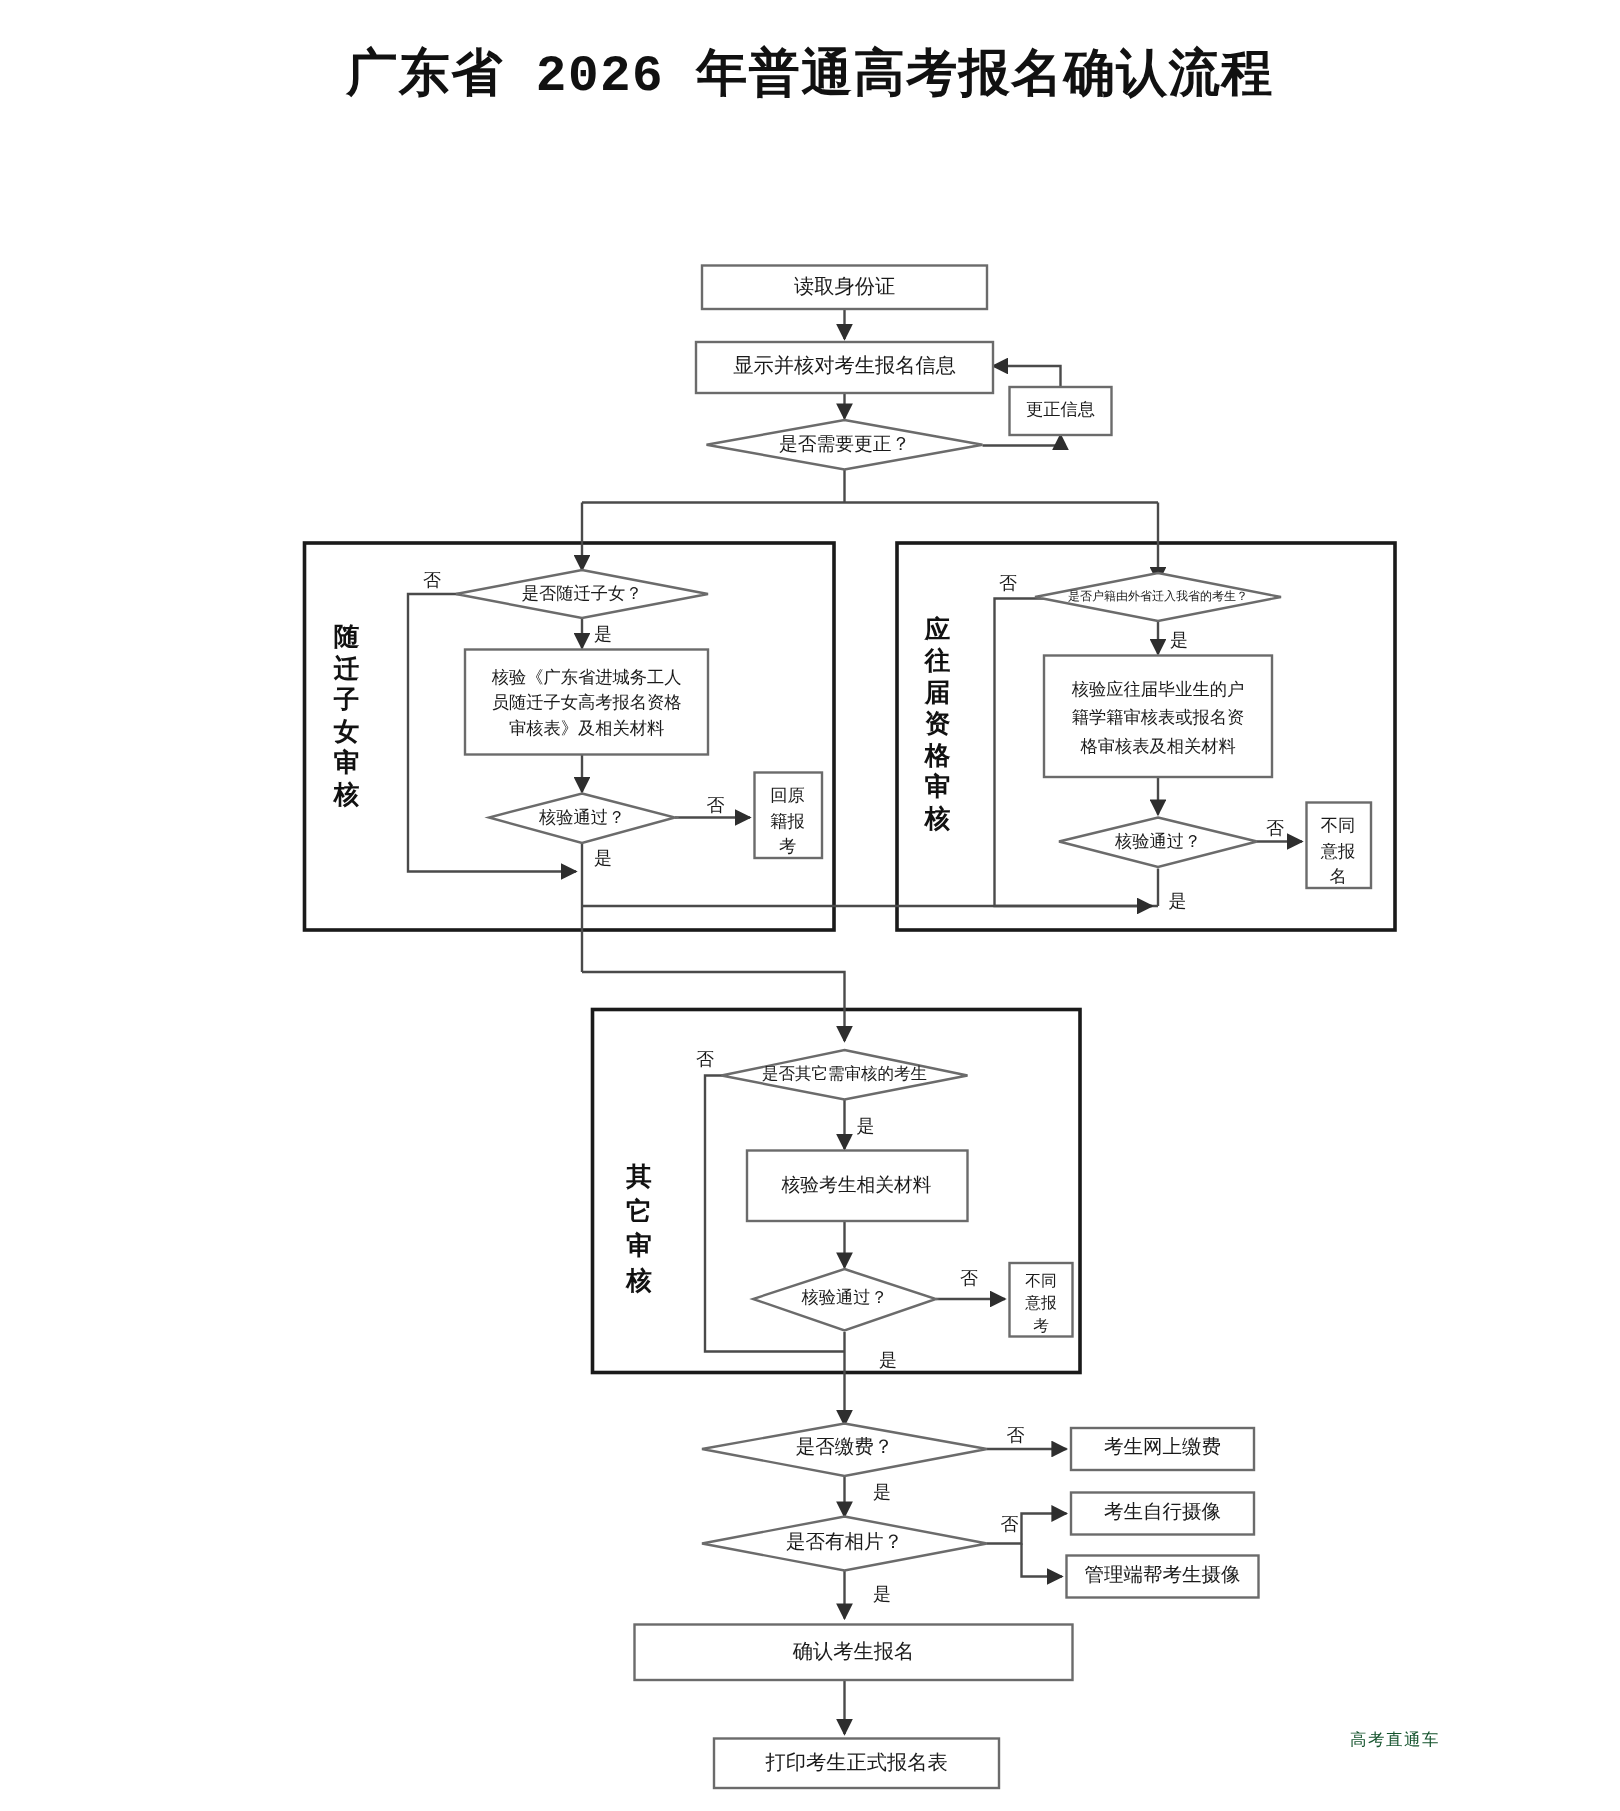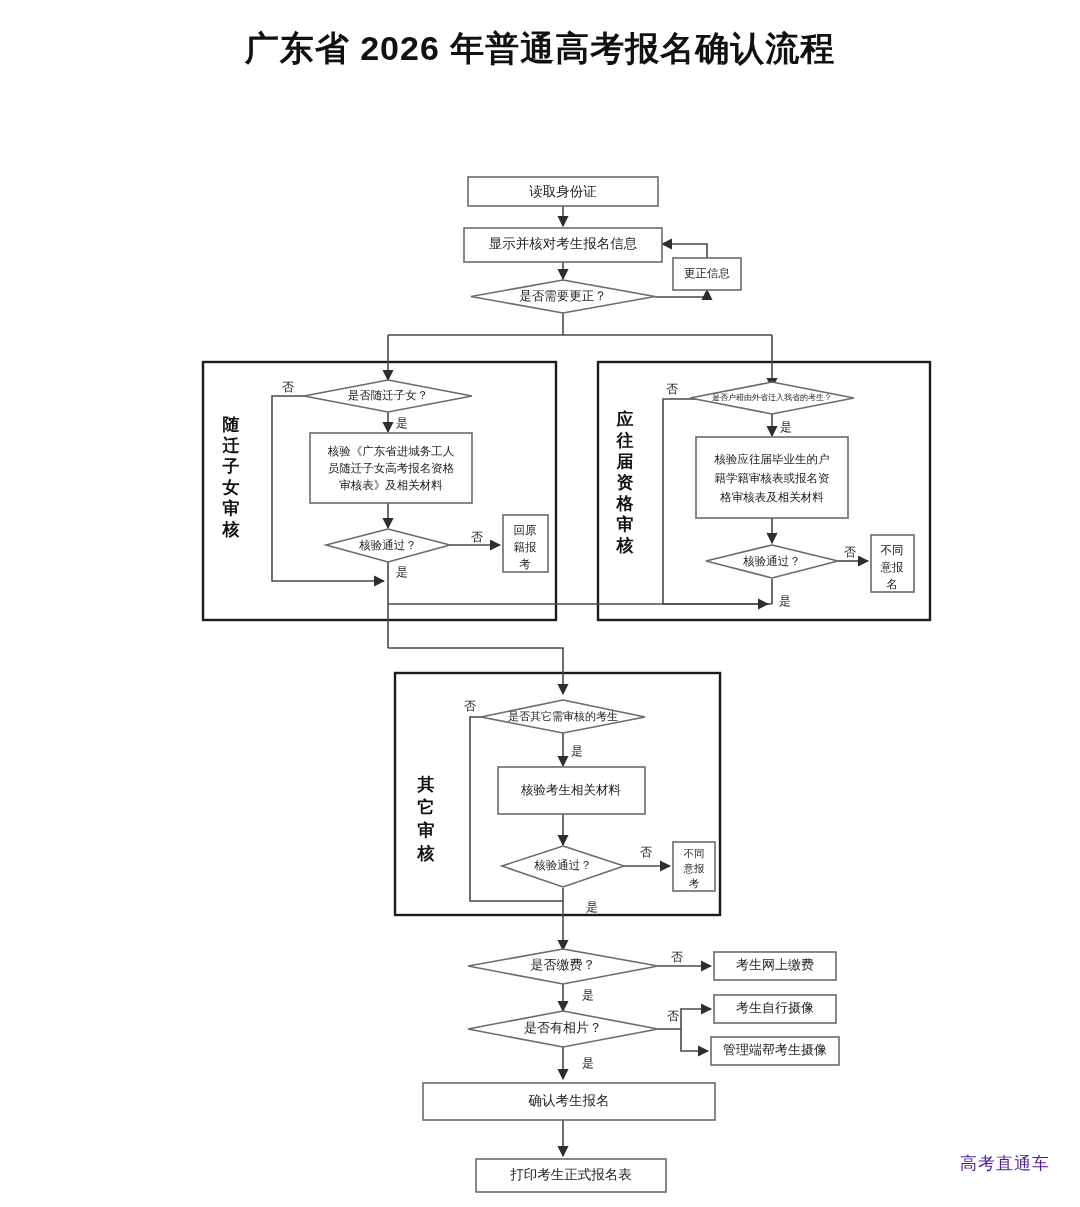--- a/index.html
+++ b/index.html
@@ -13,21 +13,21 @@
     font-family: "Liberation Serif", "DejaVu Serif", serif;
     position: relative;
     overflow: hidden;
   }
   #page-title {
     position: absolute;
     top: 26px;
     left: 0;
     width: 1080px;
     text-align: center;
-    font-family: Liberation Sans, sans-serif;
+    font-family: Liberation Mono, monospace;
     font-weight: bold;
     font-size: 34px;
     letter-spacing: 1px;
     color: #111111;
   }
   #flow-svg {
     position: absolute;
     top: 0;
     left: 0;
   }
@@ -61,25 +61,25 @@
     stroke: #1a1a1a;
     stroke-width: 2.4;
   }
   .conn {
     stroke: #4a4a4a;
     stroke-width: 1.6;
     fill: none;
   }
   #watermark {
     position: absolute;
-    left: 960px;
+    left: 900px;
     top: 1152px;
     font-family: "Liberation Sans", "DejaVu Sans", sans-serif;
-    font-size: 17px;
-    color: #4c1d95;
+    font-size: 11px;
+    color: #14532d;
     letter-spacing: 1px;
   }
 </style>
 </head>
 <body>
 
 <div id="page-title">广东省 2026 年普通高考报名确认流程</div>
 
 <svg id="flow-svg" width="1080" height="1207" viewBox="0 0 1080 1207">
   <defs>

